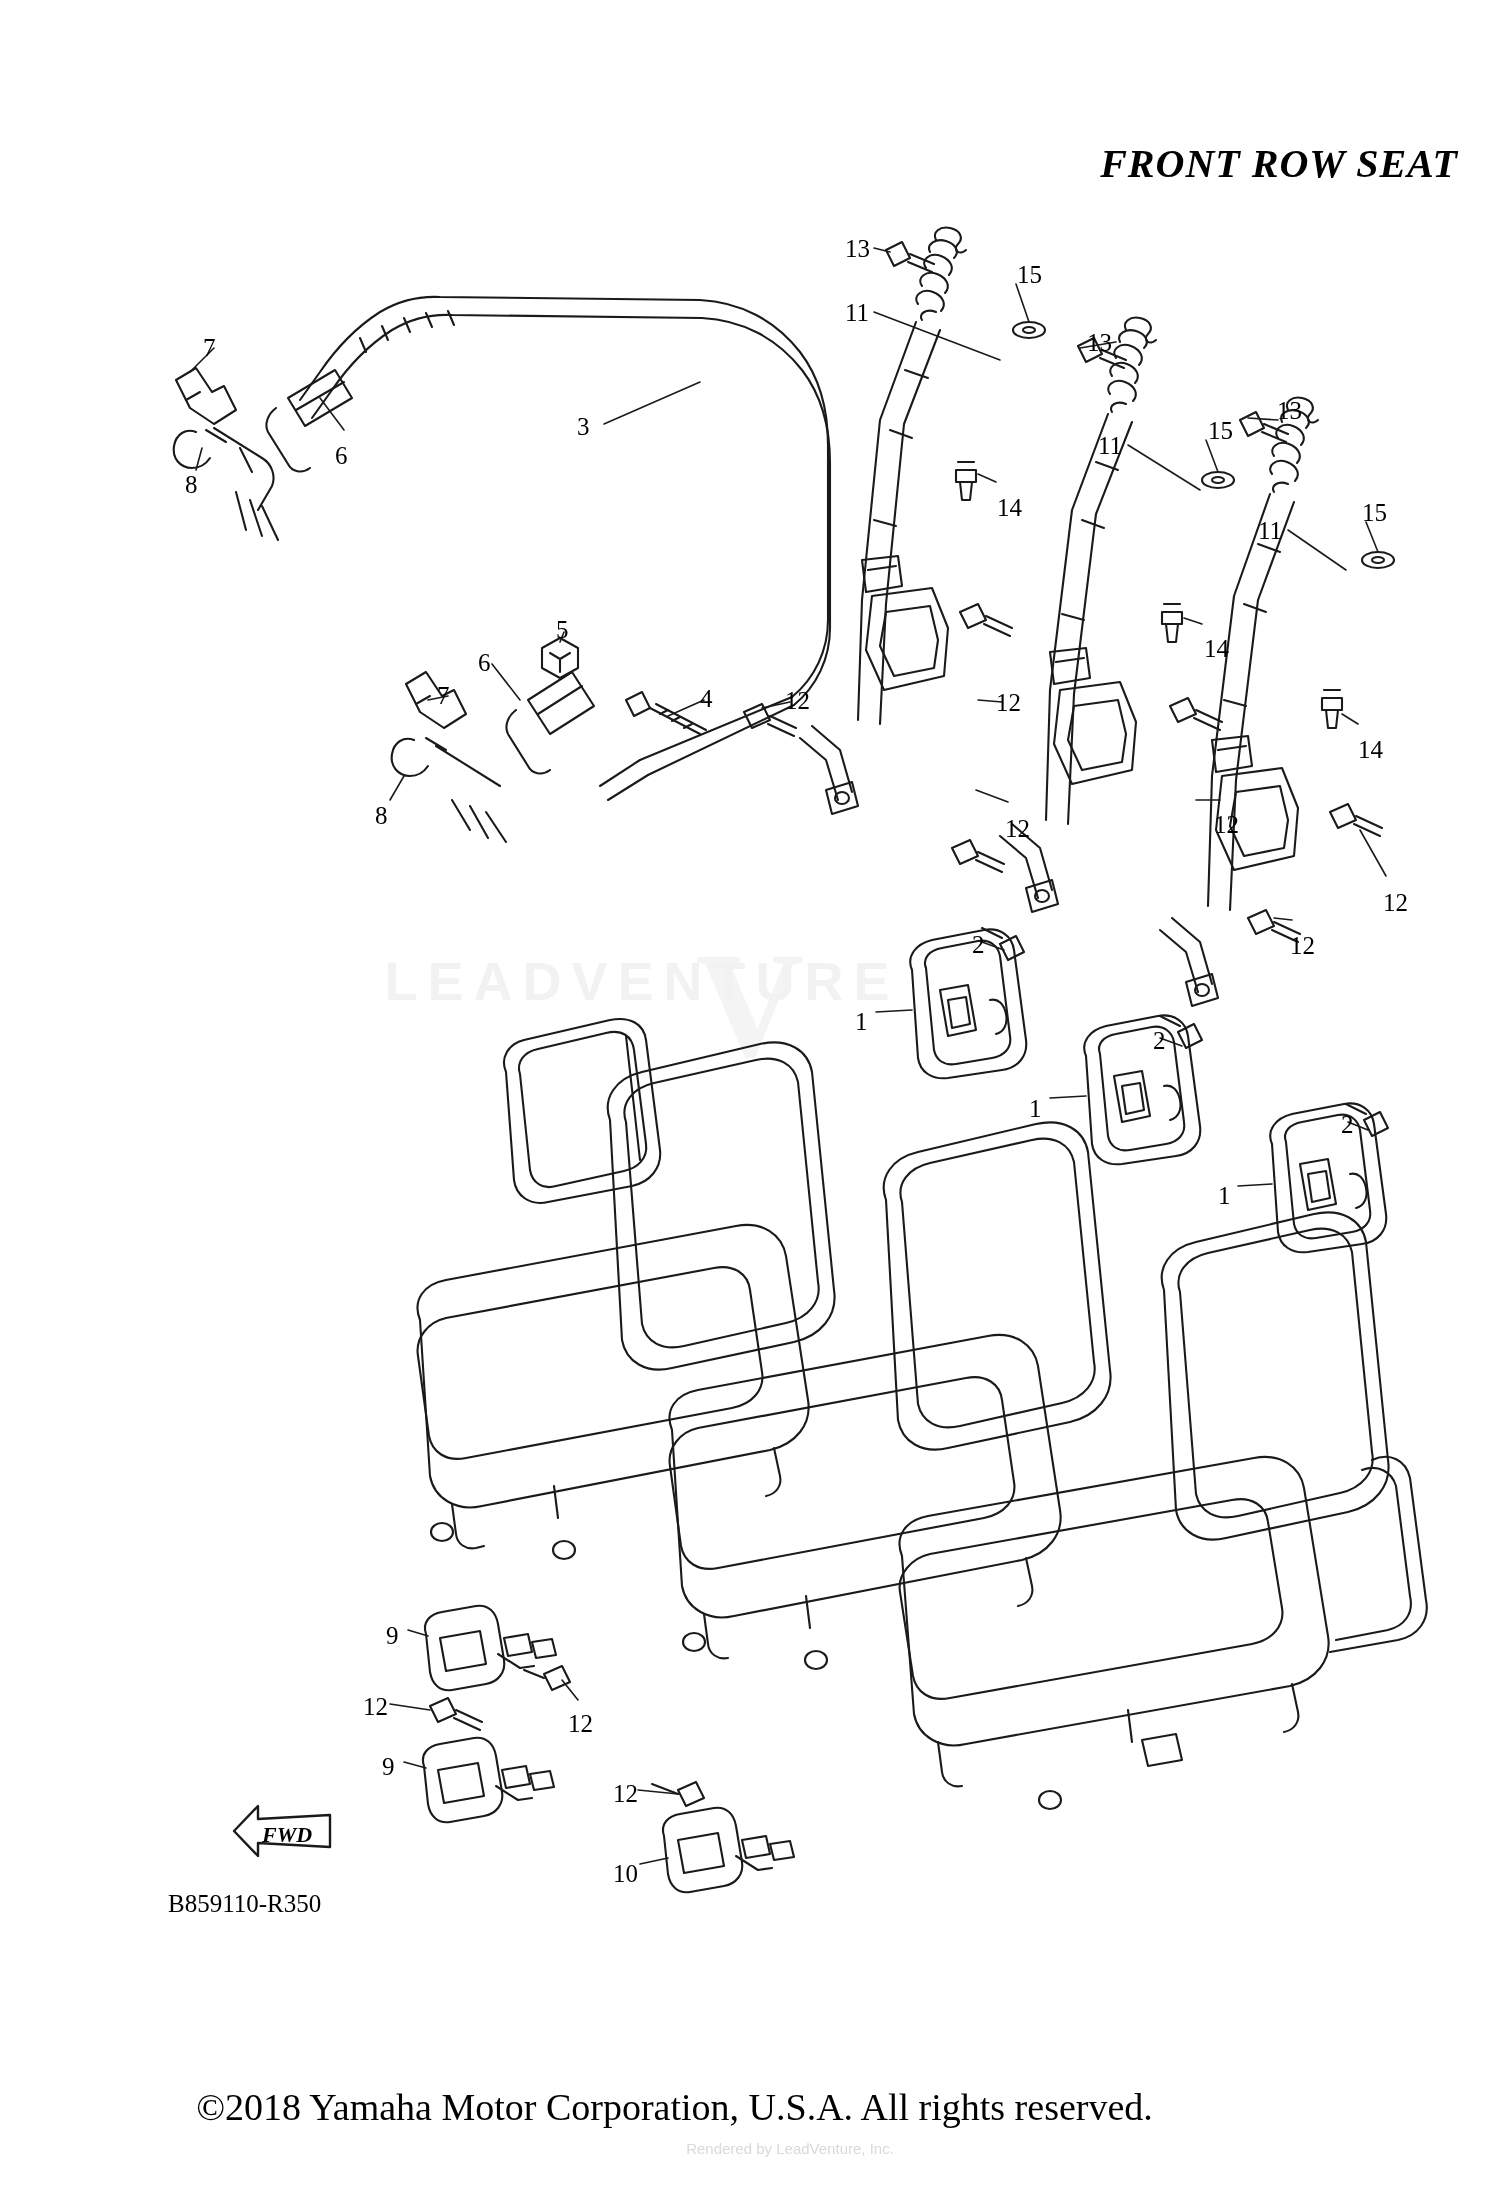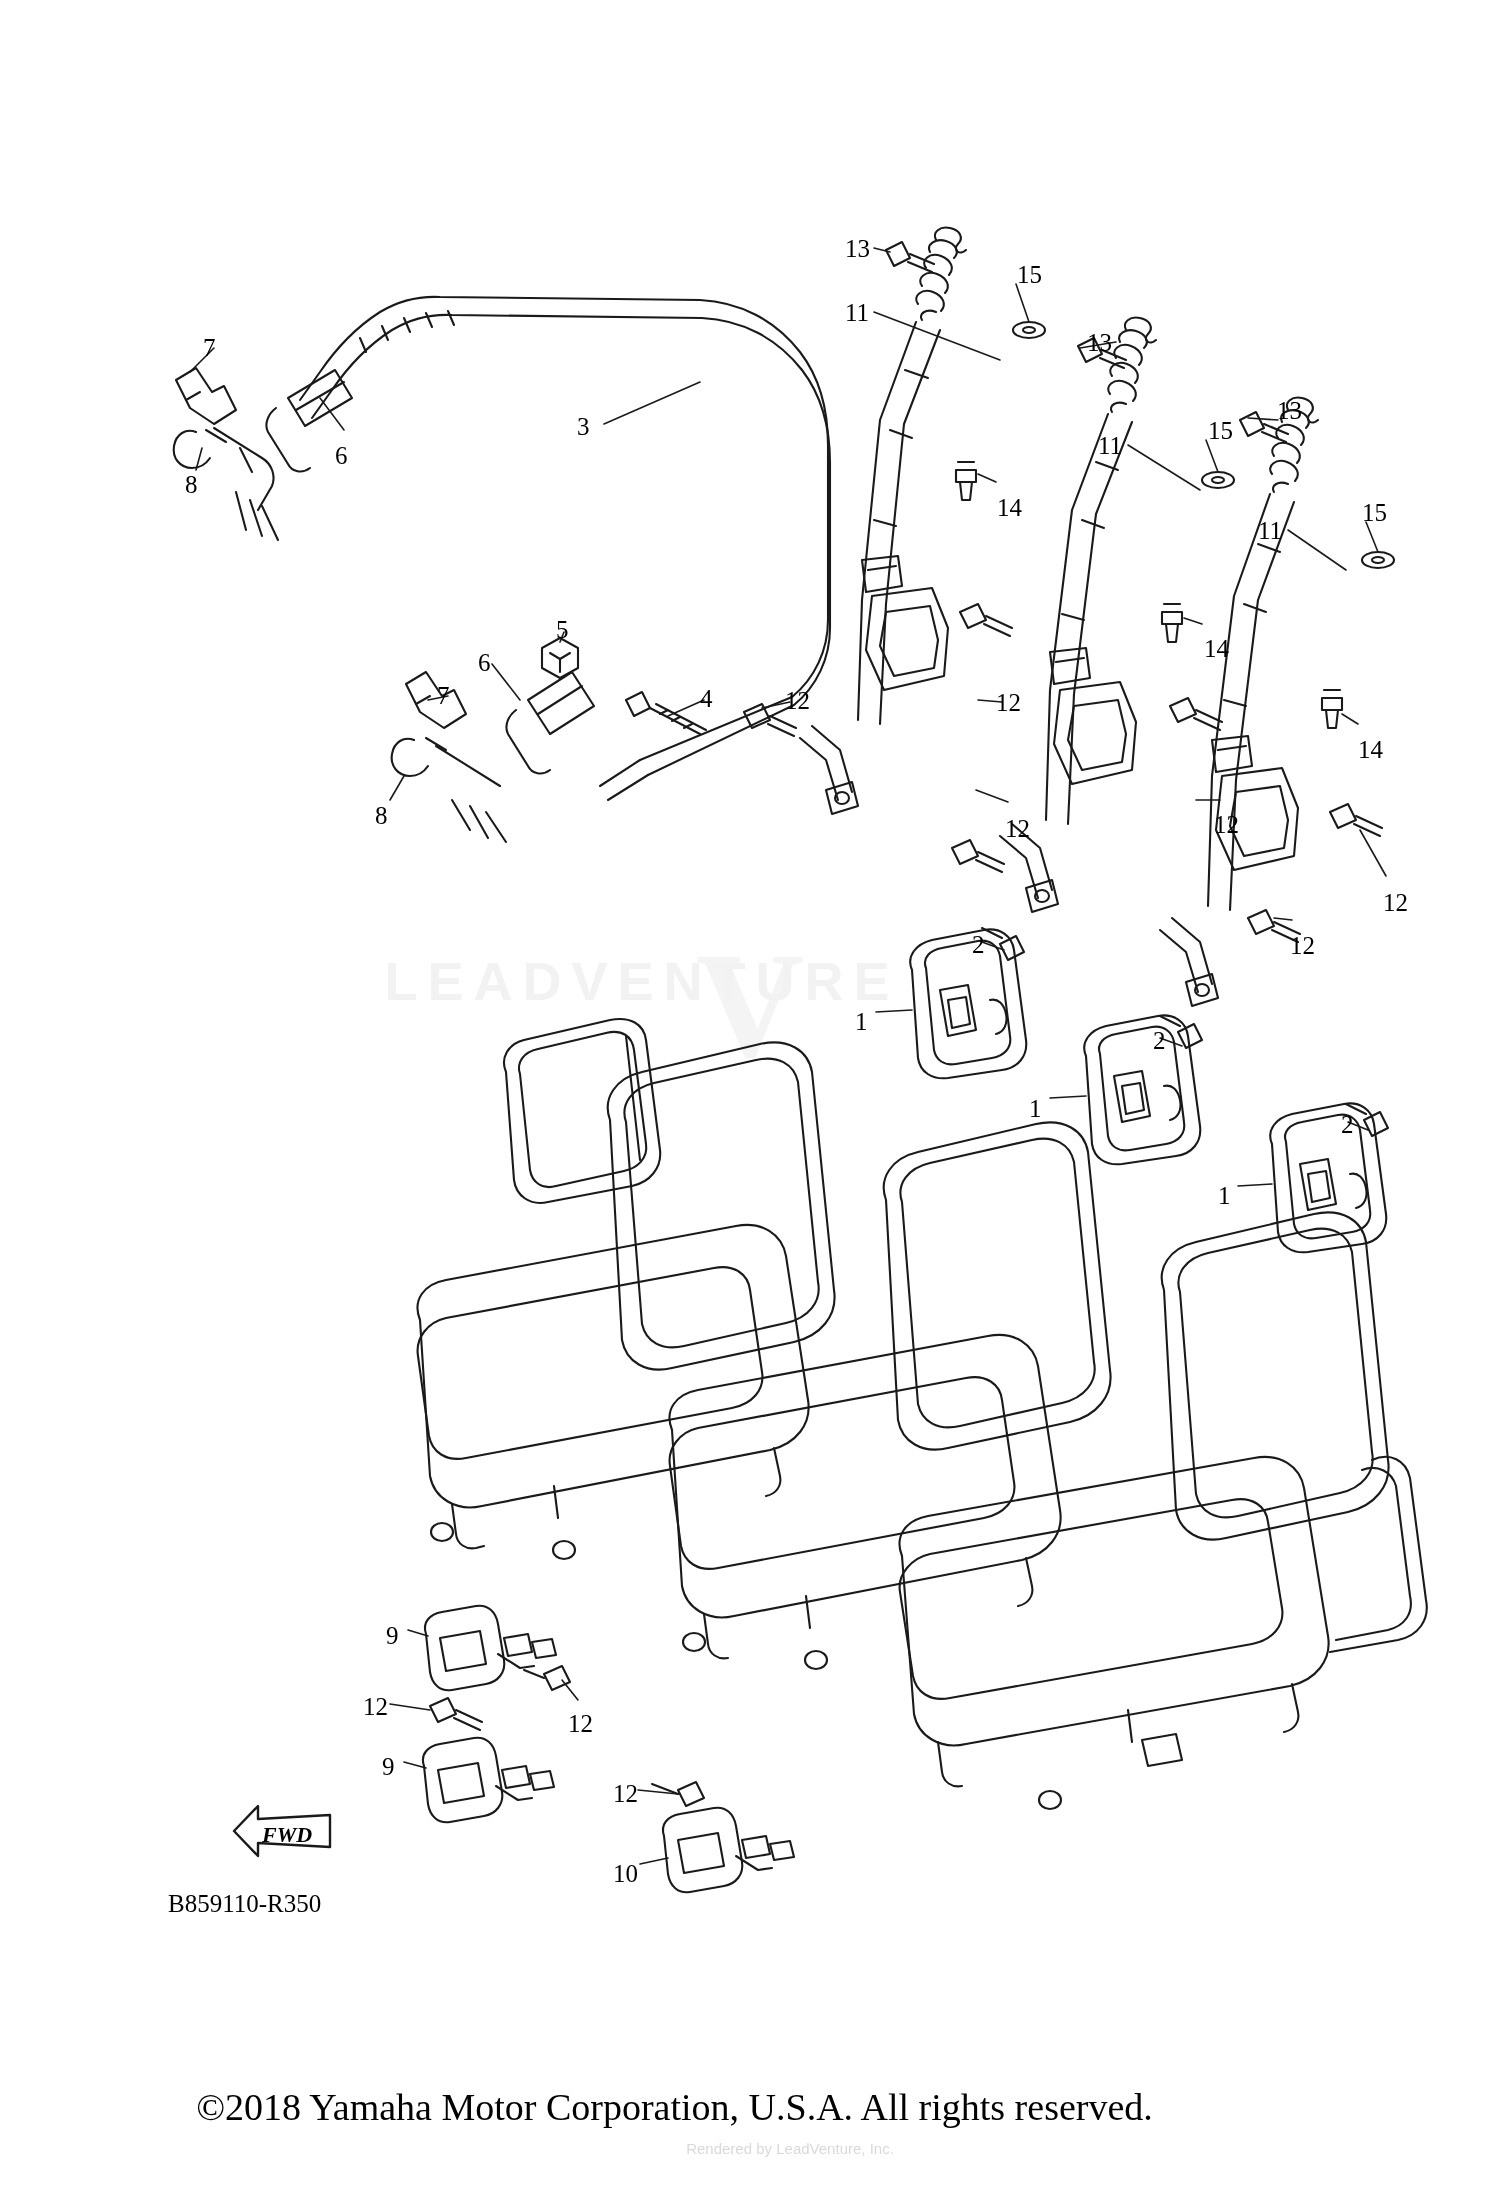--- a/index.html
+++ b/index.html
@@ -127,20 +127,21 @@
   }
 </style>
 </head>
 <body>
 
 <div id="page">
 
   <div id="watermark-mark">V</div>
   <div id="watermark">LEADVENTURE</div>
 
+  <div id="diagram-title">FRONT ROW SEAT</div>
 
   <svg id="drawing" viewBox="0 0 1500 2186" xmlns="http://www.w3.org/2000/svg">
     <g fill="none" stroke="#1a1a1a" stroke-width="2.1" stroke-linecap="round" stroke-linejoin="round">
 
       <g>
         <path d="M300,400 L320,372 C335,350 355,328 380,312 C400,300 420,296 440,297
                  L700,300 C740,302 775,320 800,352 C820,378 828,410 828,445
                  L828,620 C828,650 815,678 792,697 L640,760"></path>
         <path d="M312,418 L332,390 C347,368 367,346 392,330 C412,318 432,314 452,315
                  L702,318 C742,320 777,338 802,370 C822,396 830,428 830,463

